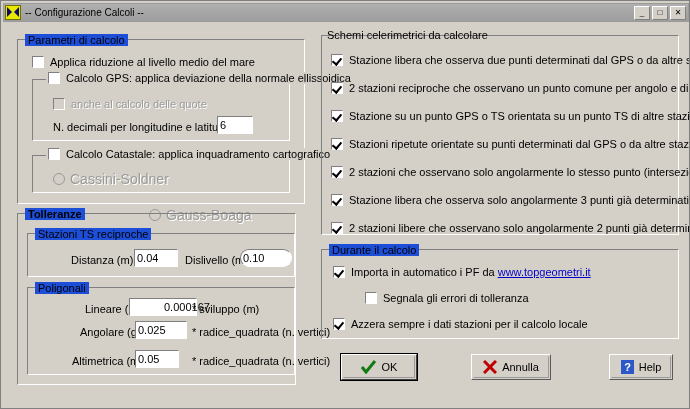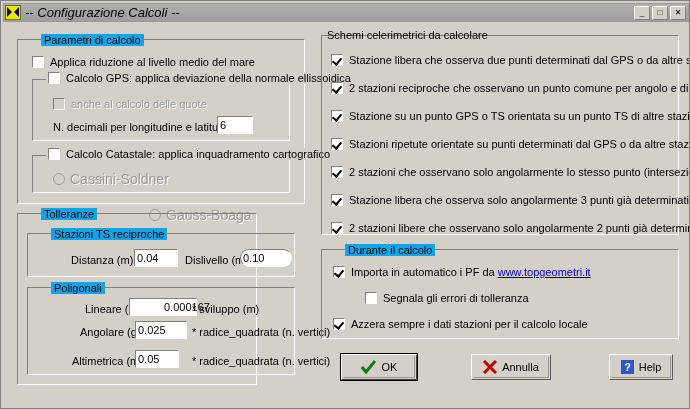--- a/index.html
+++ b/index.html
@@ -52,25 +52,24 @@
   #title-icon:after {
     content: "";
     position: absolute;
     right: 1px; top: 1px;
     width: 0; height: 0;
     border-right: 5px solid #0a0a6e;
     border-top: 5px solid transparent;
     border-bottom: 5px solid transparent;
   }
   #title-text {
-    font-size: 13px;
+    font-size: 10px;
     color: #000000;
     font-family: "Liberation Sans", sans-serif;
     white-space: nowrap;
-    font-style: italic;
   }
   .tb-buttons {
     position: absolute;
     right: 2px; top: 2px;
     display: flex;
     gap: 2px;
   }
   .tb-btn {
     width: 16px; height: 14px;
     background: #d4d0c8;
@@ -90,22 +89,22 @@
   
   .group {
     position: absolute;
     box-sizing: border-box;
     border: 1px solid #ffffff;
     border-top-color: #808080;
     border-left-color: #808080;
   }
   .group-title {
     position: absolute;
-    top: -6px; left: 23px;
-    background: #0ea5e9;
+    top: -6px; left: 7px;
+    background: #1d4ed8;
     padding: 0 3px;
     font-size: 11px;
     color: #000;
     white-space: nowrap;
   }
   
   .cb {
     position: absolute;
     display: flex;
     align-items: flex-start;
@@ -265,21 +264,21 @@
 
   <div class="rb" style="left:52px; top:170px;">
     <div class="circle"></div>
     <div class="lbl">Cassini-Soldner</div>
   </div>
   <div class="rb" style="left:148px; top:170px;margin-top:36px;">
     <div class="circle"></div>
     <div class="lbl">Gauss-Boaga</div>
   </div>
 
-  <div class="group" style="left:16px; top:212px; width:240px; height:172px;">
+  <div class="group" style="left:16px; top:212px; width:279px; height:172px;font-weight:bold;">
     <div class="group-title">Tolleranze</div>
   </div>
 
   <div class="group" style="left:26px; top:232px; width:268px; height:44px;">
     <div class="group-title">Stazioni TS reciproche</div>
   </div>
   <div class="lab" style="left:70px; top:253px;">Distanza (m)</div>
   <div class="txtbox" style="left:133px; top:248px; width:44px;">0.04</div>
   <div class="lab" style="left:184px; top:253px;">Dislivello (m)</div>
   <div class="txtbox" style="left:239px; top:248px; width:52px;border-radius:9px;">0.10</div>

